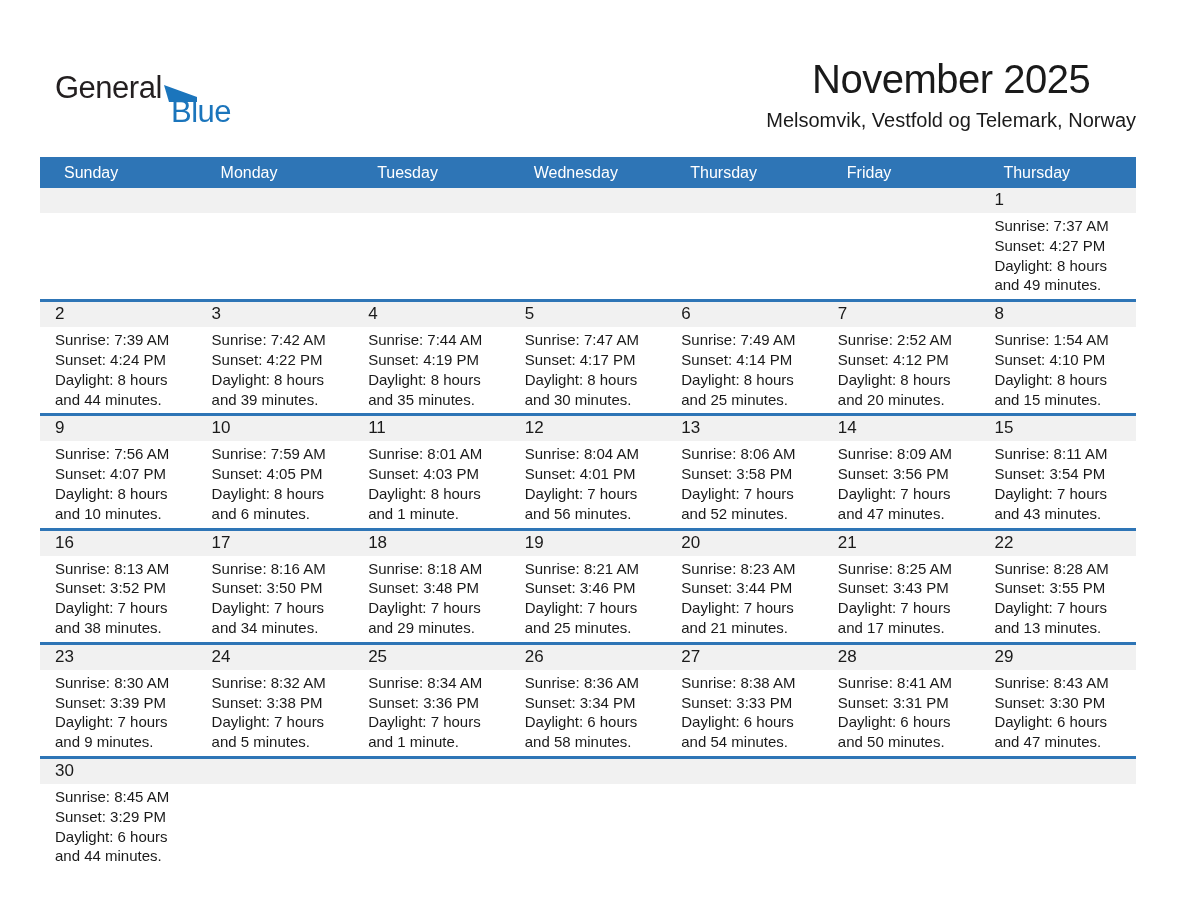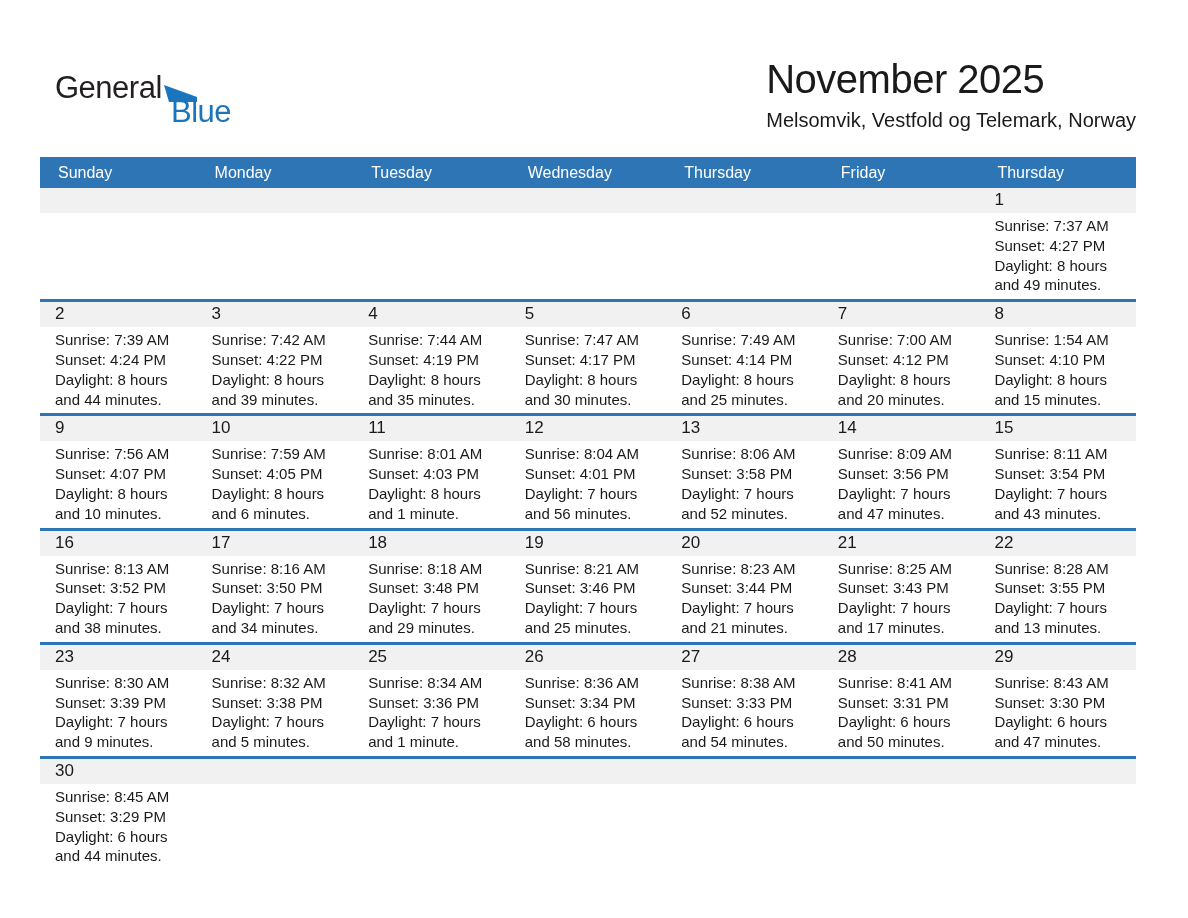--- a/index.html
+++ b/index.html
@@ -34,21 +34,21 @@
     color: var(--brand-blue, #1b75bc);
     margin-left: 116px;
     margin-top: -7px;
     line-height: 1;
   }
   
   .title-block {
     position: absolute;
     right: 52px;
     top: 58px;
-    text-align: left;
+    text-align: center;
   }
   .page-title {
     margin: 0;
     font-size: 40px;
     font-weight: 500;
     line-height: 42px;
     letter-spacing: -0.5px;
     color: #1a1a1a;
   }
   .page-subtitle {
@@ -67,21 +67,21 @@
   .weekday-header {
     display: grid;
     grid-template-columns: repeat(7, 1fr);
     background: var(--header-blue, #2e75b6);
     height: 31px;
     align-items: center;
   }
   .wd {
     color: #ffffff;
     font-size: 16px;
-    padding-left: 18px;
+    padding-left: 24px;
     white-space: nowrap;
     overflow: hidden;
   }
   .week {
     display: grid;
     grid-template-columns: repeat(7, 1fr);
     border-top: 3px solid var(--divider-blue, #2e75b6);
     min-height: 107px;
   }
   #weeks .week:first-child { border-top: none; }
@@ -204,21 +204,21 @@
             <div class="lines">
               <div class="line">Sunrise: 7:49 AM</div>
               <div class="line">Sunset: 4:14 PM</div>
               <div class="line">Daylight: 8 hours</div>
               <div class="line">and 25 minutes.</div>
             </div>
           </div>
           <div class="cell">
             <div class="num">7</div>
             <div class="lines">
-              <div class="line">Sunrise: 7:00 AM</div>
+              <div class="line">Sunrise: 2:52 AM</div>
               <div class="line">Sunset: 4:12 PM</div>
               <div class="line">Daylight: 8 hours</div>
               <div class="line">and 20 minutes.</div>
             </div>
           </div>
           <div class="cell">
             <div class="num">8</div>
             <div class="lines">
               <div class="line">Sunrise: 1:54 AM</div>
               <div class="line">Sunset: 4:10 PM</div>

